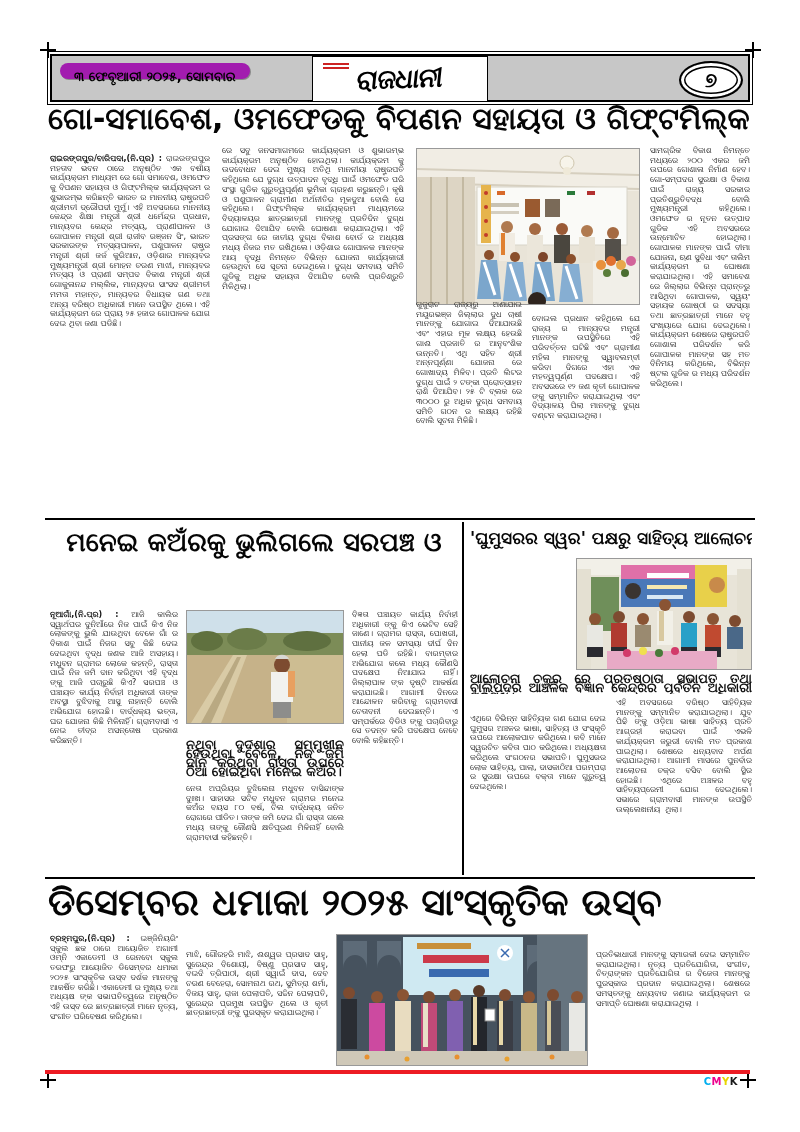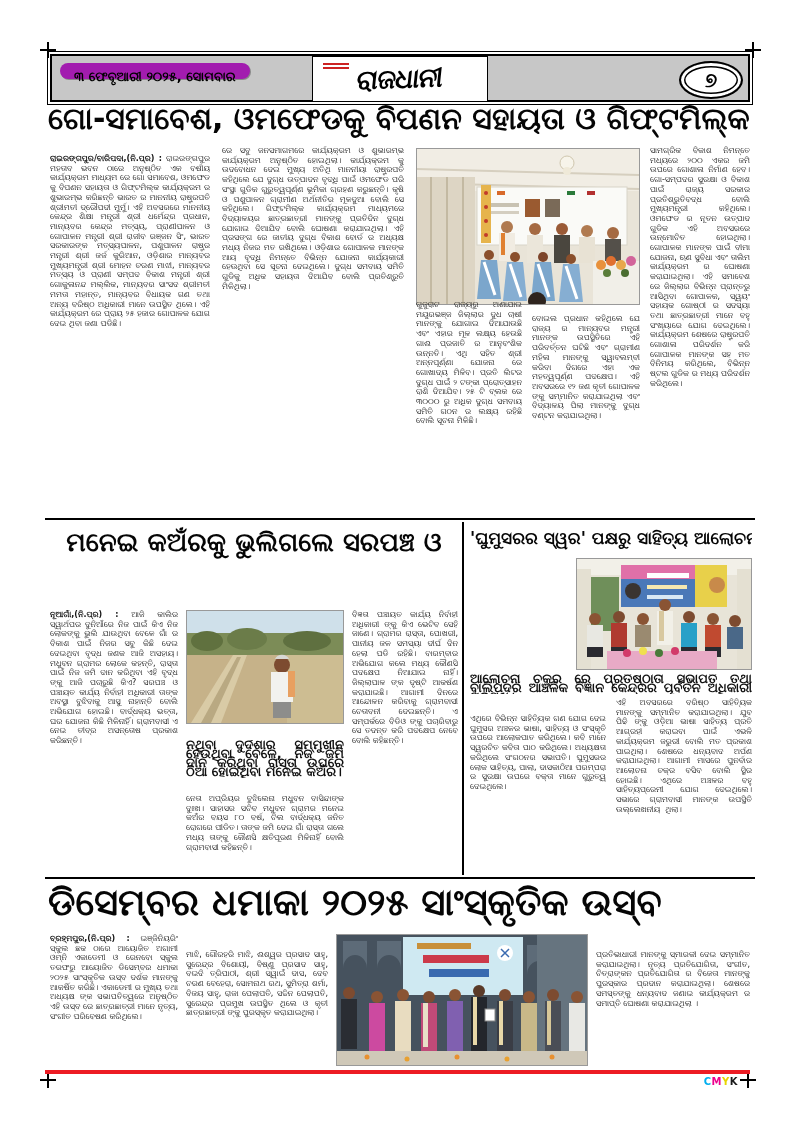--- a/index.html
+++ b/index.html
@@ -72,21 +72,21 @@
   .hdiv2 { position:absolute; left:45px; top:877px; width:710px; height:1.5px; background:#000; }
   .vdiv  { position:absolute; left:462px; top:522px; width:1.5px; height:353px; background:#000; }
 
   
   .a2 { position:absolute; left:50px; top:522px; width:408px; height:354px; }
   .a2 .head { position:absolute; left:0; top:2px; width:408px; height:80px; }
   .a2 .c1 { position:absolute; left:0; top:88px; width:128px; height:264px; }
   .a2 .mid { position:absolute; left:136px; top:88px; width:158px; height:264px; }
   .a2 .mid .ph { width:158px; height:114px; border:1px solid #999; }
   .a2 .mid .cap { margin-top:16px; height:38px; }
-  .a2 .mid .more { margin-top:16px; height:104px; }
+  .a2 .mid .more { margin-top:6px; height:104px; }
   .a2 .c3 { position:absolute; left:302px; top:88px; width:106px; height:264px; }
 
   
   .a3 { position:absolute; left:470px; top:522px; width:282px; height:354px; }
   .a3 .head { position:absolute; left:0; top:6px; width:282px; height:22px; }
   .a3 .intro { position:absolute; left:0; top:36px; width:100px; height:112px; }
   .a3 .ph { position:absolute; left:106px; top:36px; width:176px; height:112px; border:1px solid #999; }
   .a3 .cap { position:absolute; left:0; top:152px; width:282px; height:20px; }
   .a3 .cA { position:absolute; left:0; top:192px; width:136px; height:178px; }
   .a3 .cB { position:absolute; left:146px; top:176px; width:136px; height:178px;font-family:Liberation Mono, monospace; }

